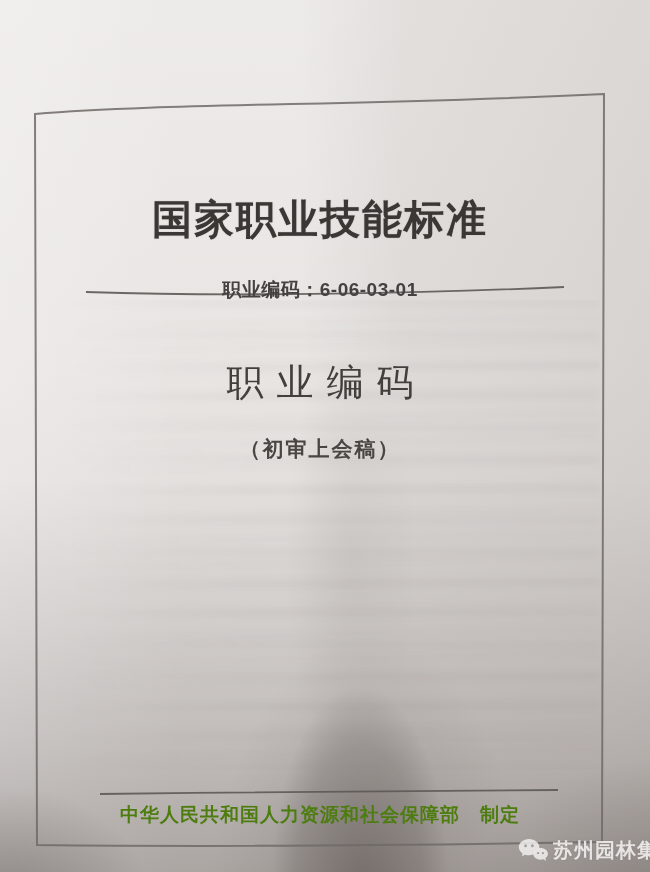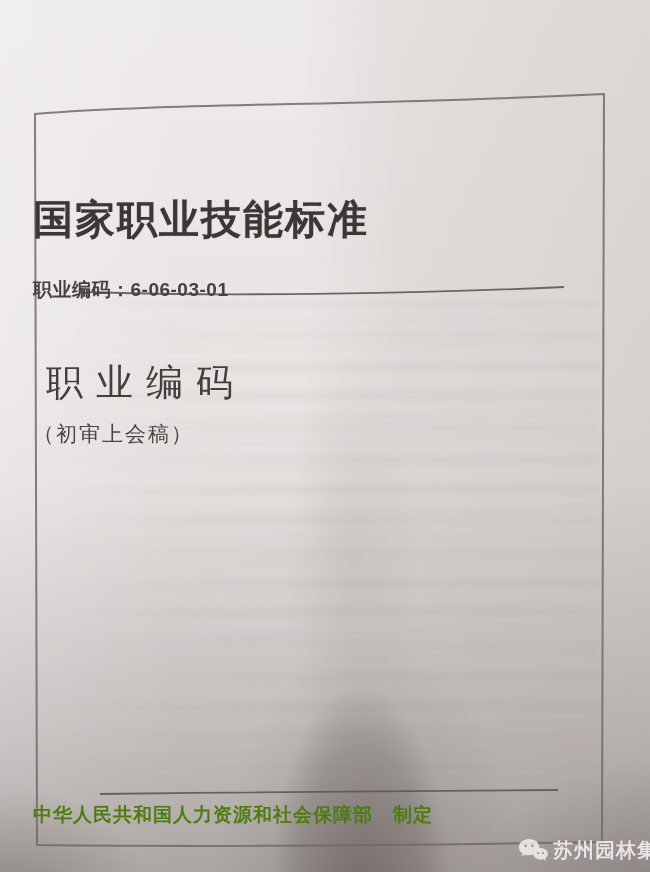--- a/index.html
+++ b/index.html
@@ -28,39 +28,39 @@
     position: absolute; left: 60px; top: 300px; width: 540px; height: 470px;
     background:
       repeating-linear-gradient(180deg, rgba(122,114,110,0.10) 0px, rgba(122,114,110,0.10) 7px, rgba(122,114,110,0) 7px, rgba(122,114,110,0) 31px),
       repeating-linear-gradient(179deg, rgba(122,114,110,0.07) 0px, rgba(122,114,110,0.07) 5px, rgba(122,114,110,0) 5px, rgba(122,114,110,0) 24px);
     filter: blur(3px);
     opacity: 0.55;
     mask-image: linear-gradient(90deg, transparent 0%, #000 35%, #000 100%);
     -webkit-mask-image: linear-gradient(90deg, transparent 0%, #000 35%, #000 100%);
     pointer-events: none;
   }
-  .txt { position: absolute; left: 33px; width: 574px; color: #413d3b; }
+  .txt { position: absolute; left: 33px; width: 574px; text-align: center; color: #413d3b; }
   .doc-title {
     top: 192px;
     font-size: 40px; font-weight: 700; letter-spacing: 2px; color: #3b3735;
     text-shadow: 0 0 1px rgba(59,55,53,0.45);
   }
   .occ-code {
     top: 253px;
     font-family: "Liberation Sans", "DejaVu Sans", sans-serif;
     font-size: 19px; font-weight: 600; letter-spacing: 0.5px; color: #454140; margin-top: 24px;
   }
   .occ-name {
     top: 358px;
     font-size: 37px; font-weight: 400; letter-spacing: 13px; padding-left: 13px;
     color: #443f3d;
   }
   .draft-note {
-    top: 420px;
-    font-size: 21px; font-weight: 400; letter-spacing: 2px; color: #4a4543;
+    top: 435px;
+    font-size: 21px; font-weight: 700; letter-spacing: 2px; color: #4a4543;
   }
   .issuer {
     top: 802px;
     font-size: 19px; font-weight: 700; letter-spacing: 1px; color: #4d7c0f;
   }
   .watermark {
     position: absolute; left: 518px; top: 836px; height: 28px;
     display: flex; align-items: center; gap: 5px;
     opacity: 0.85; white-space: nowrap;
   }

